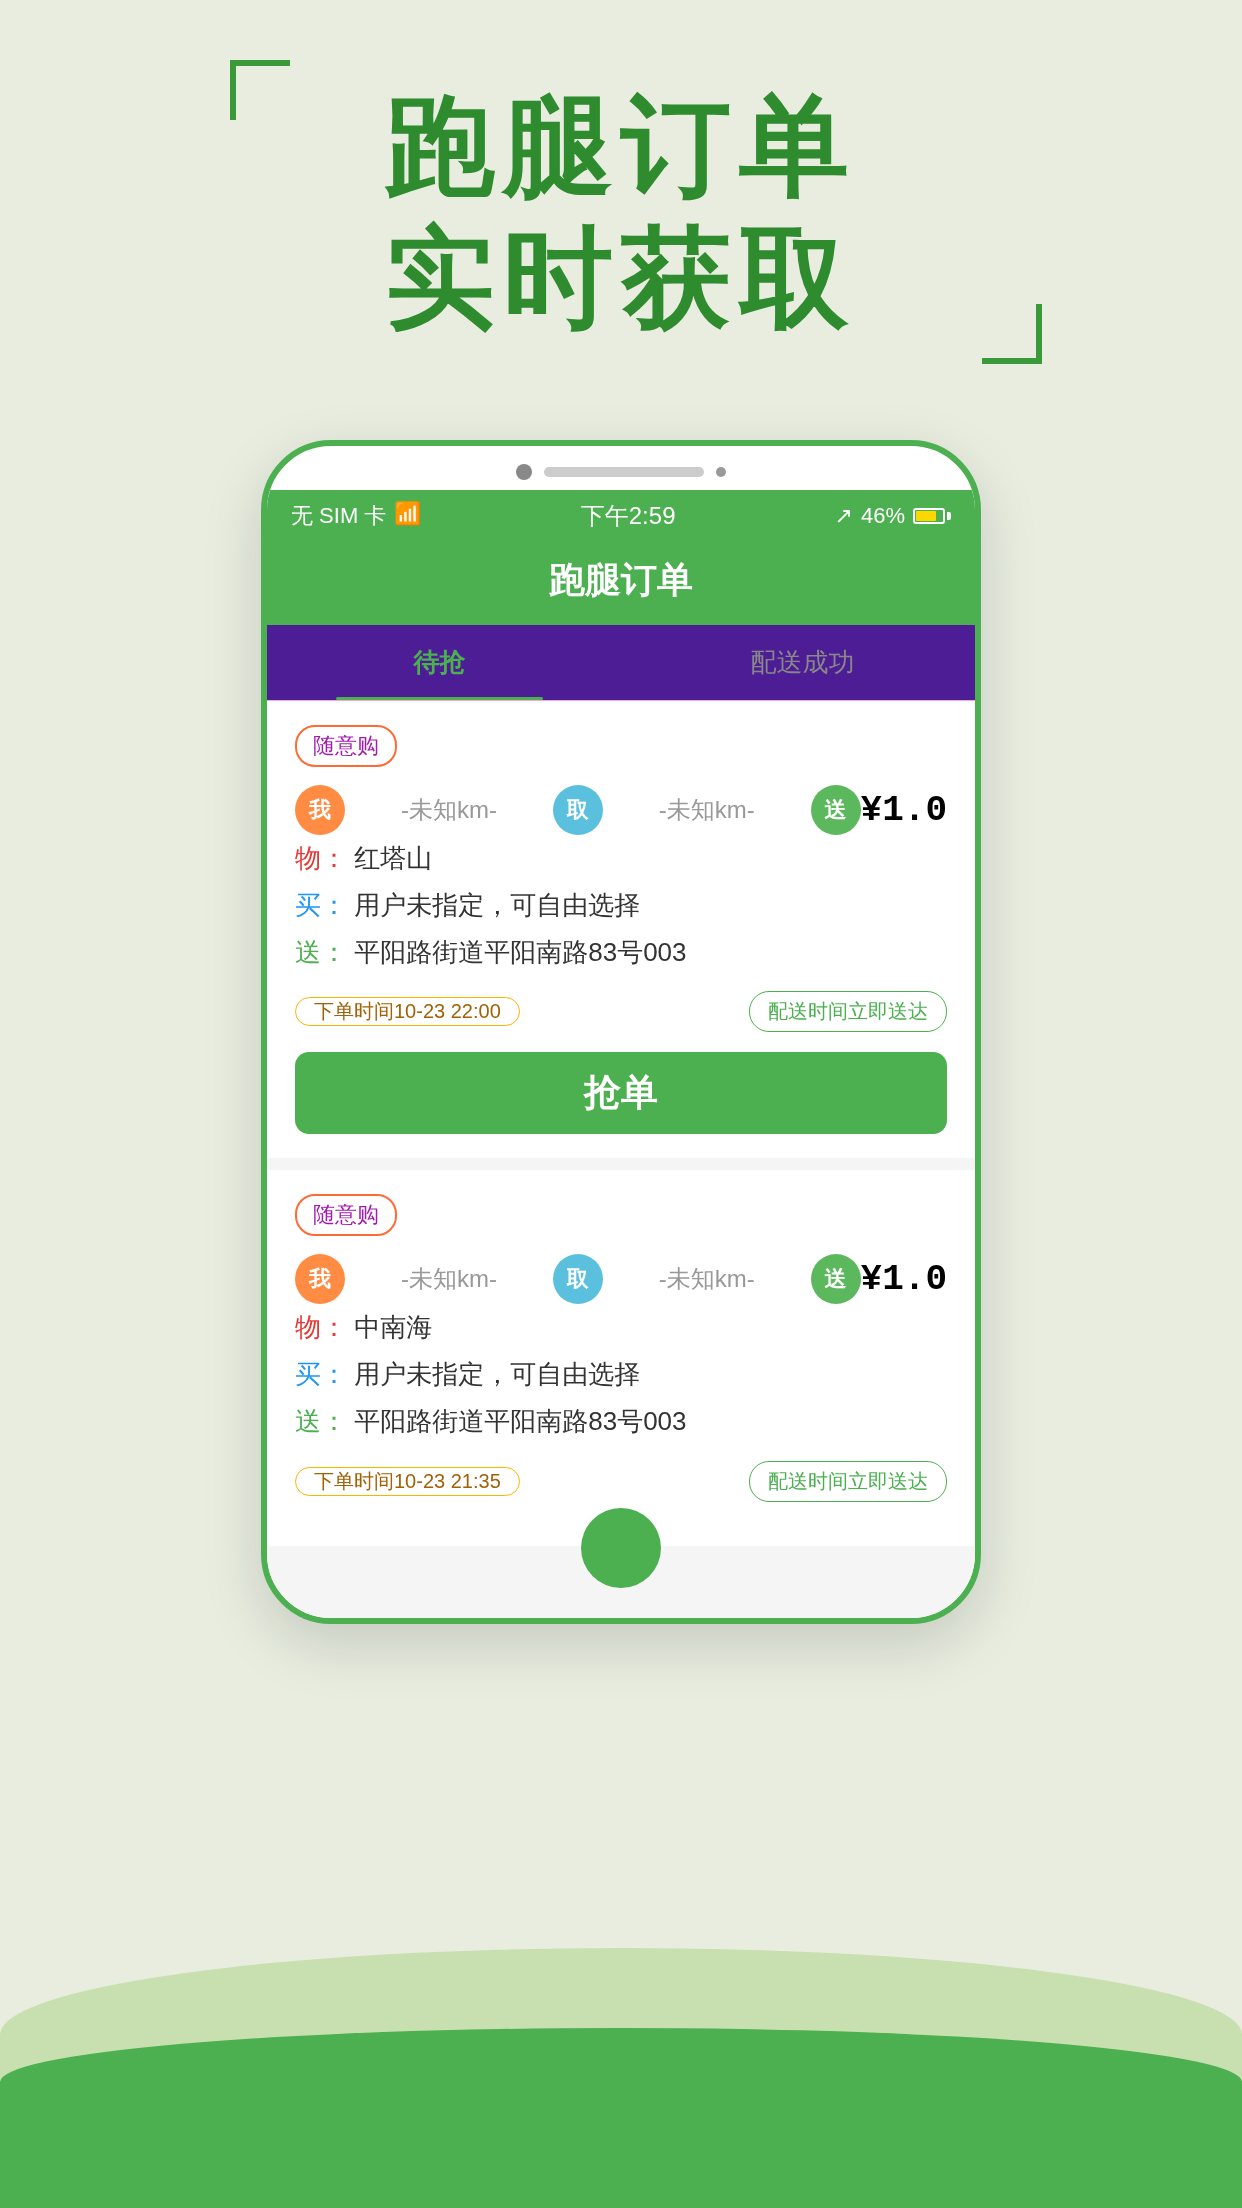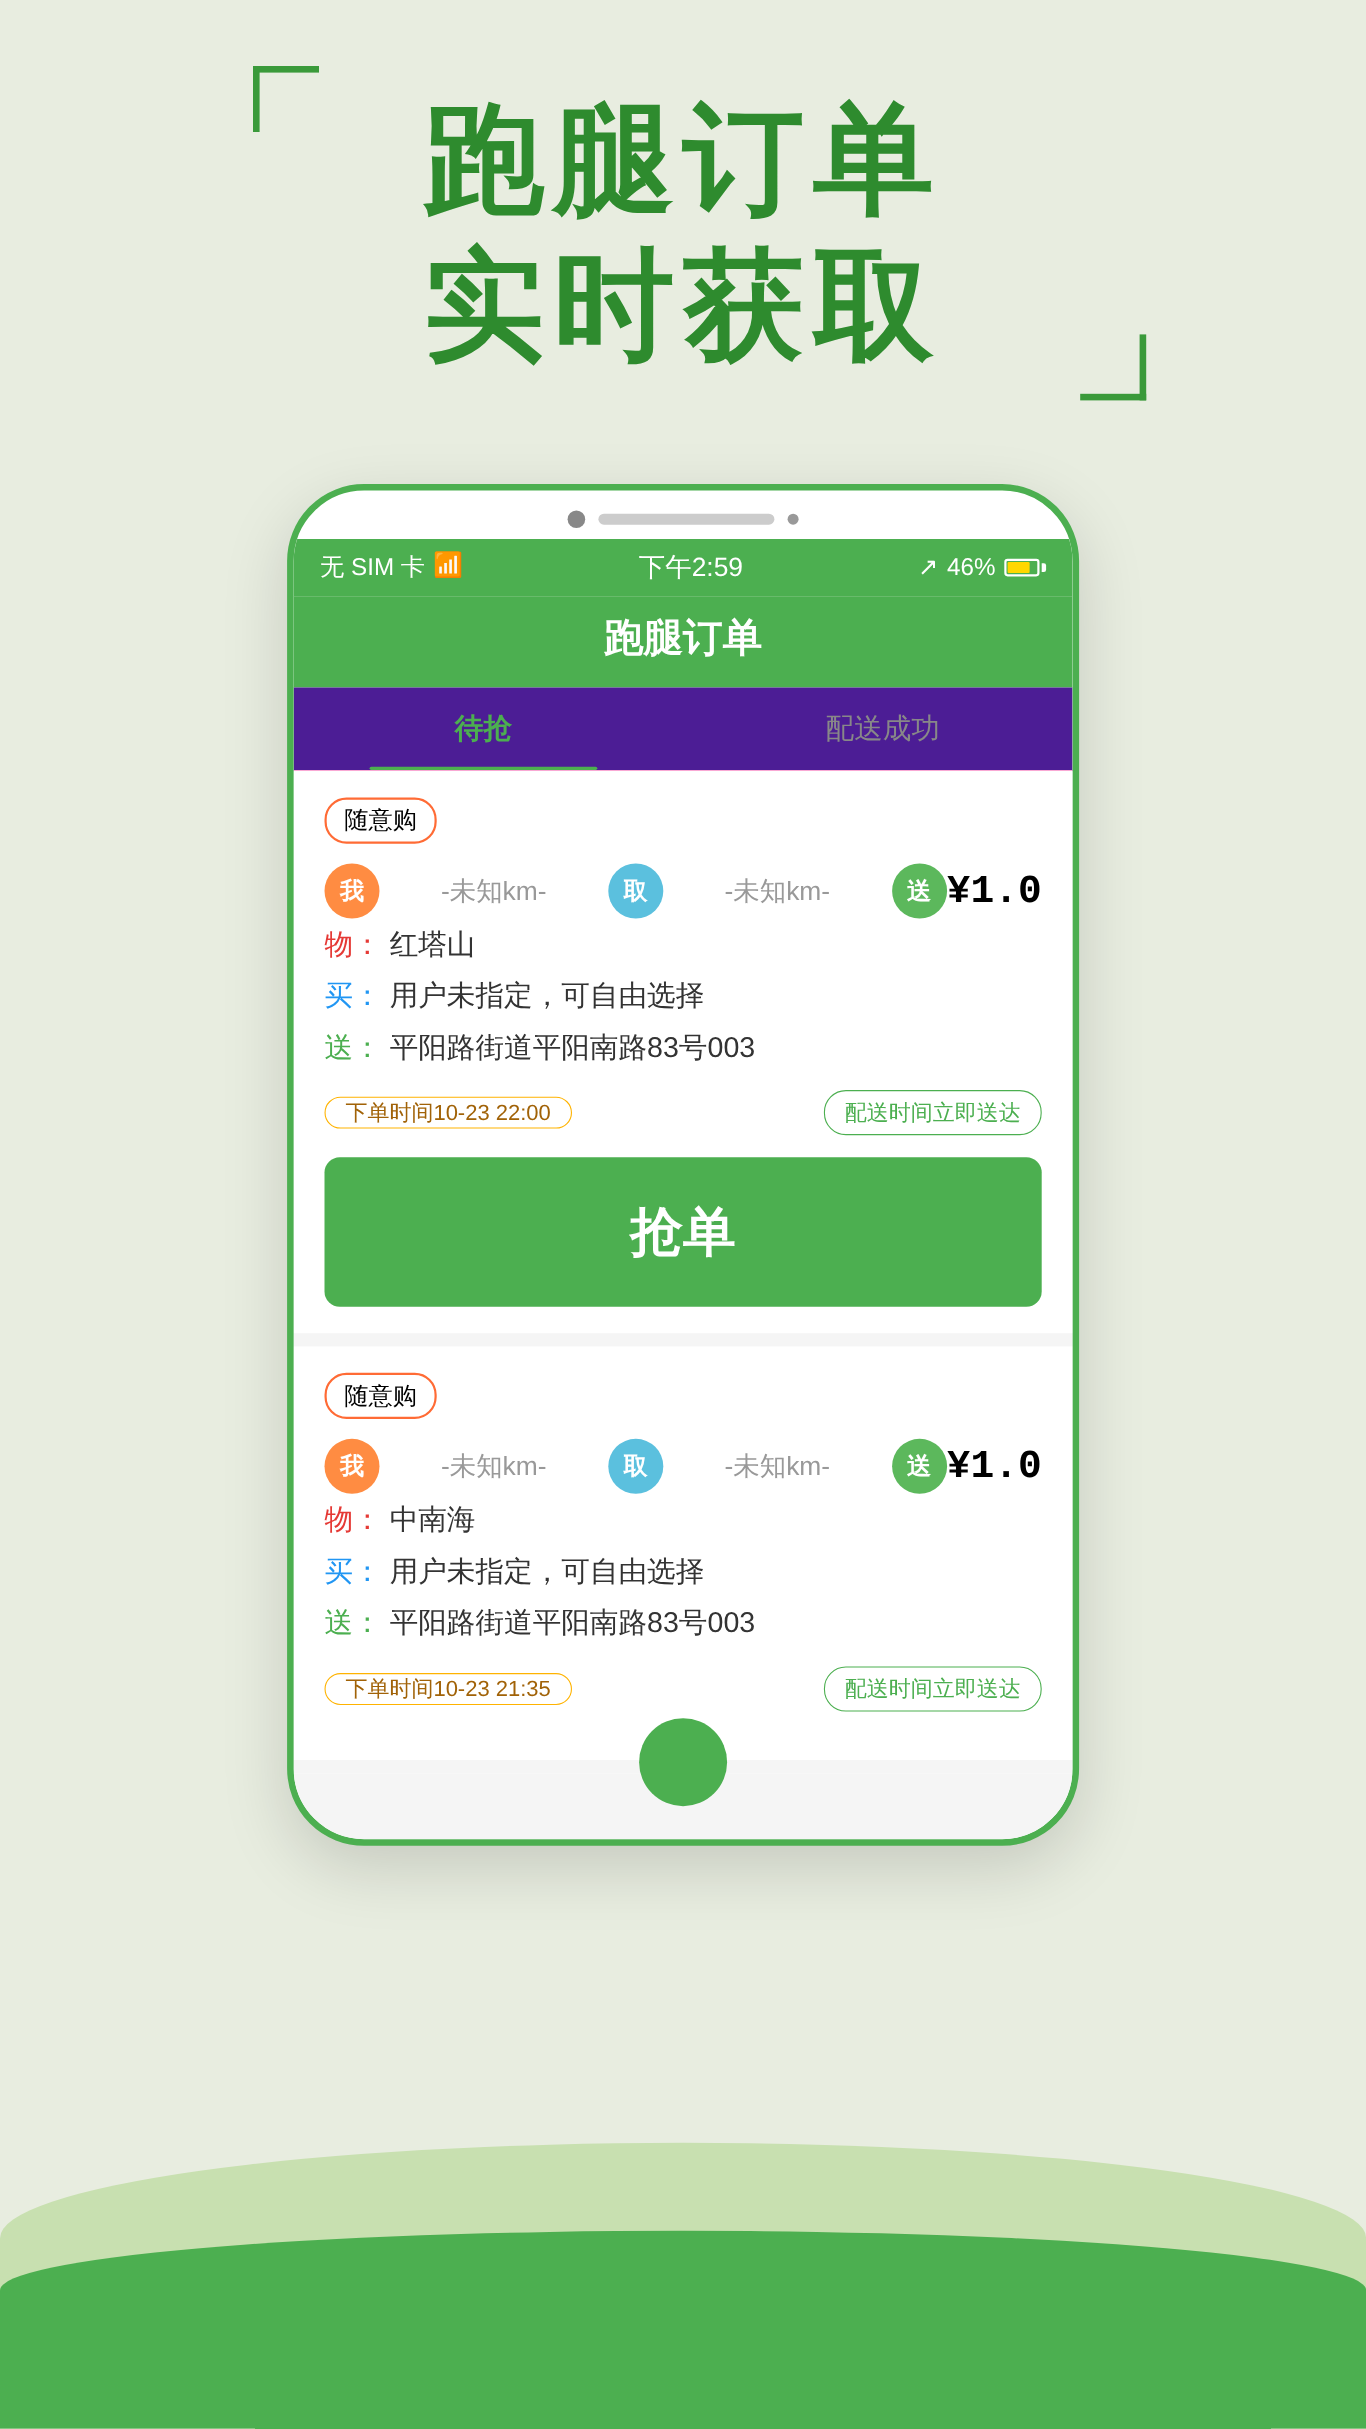--- a/index.html
+++ b/index.html
@@ -210,21 +210,21 @@
       margin-bottom: 12px;
       padding: 24px 28px;
     }
 
     .order-tag {
       display: inline-block;
       border: 2px solid #ff6b35;
       border-radius: 20px;
       padding: 4px 16px;
       font-size: 22px;
-      color: #000000;
+      color: #a21caf;
       margin-bottom: 18px;
     }
 
     .route-icon {
       width: 50px;
       height: 50px;
       border-radius: 50%;
       display: flex;
       align-items: center;
       justify-content: center;
@@ -284,23 +284,23 @@
       font-size: 20px;
       color: #4caf50;
     }
 
     .grab-button {
       display: block;
       width: 100%;
       background: #4caf50;
       color: white;
       text-align: center;
-      padding: 36px;
+      padding: 16px;
       border-radius: 14px;
-      font-size: 48px;
+      font-size: 37px;
       font-weight: 700;
       border: none;
       cursor: pointer;
       margin-top: 8px;
     }
 
     
     .phone-side-vol {
       position: absolute;
       left: -10px;

